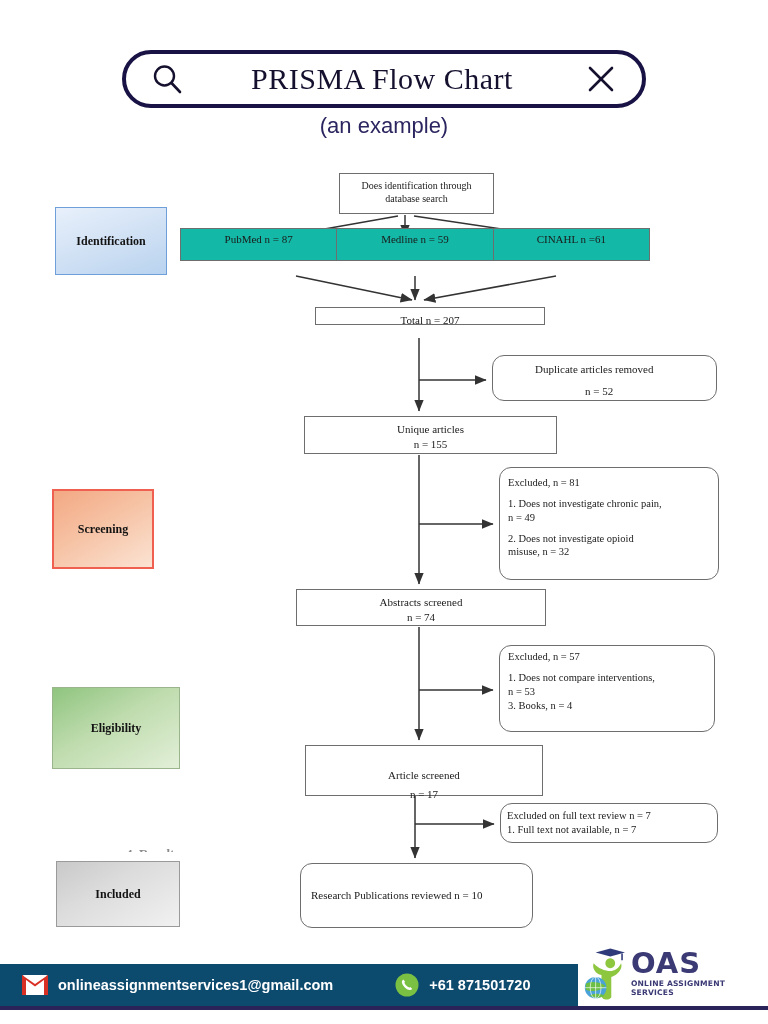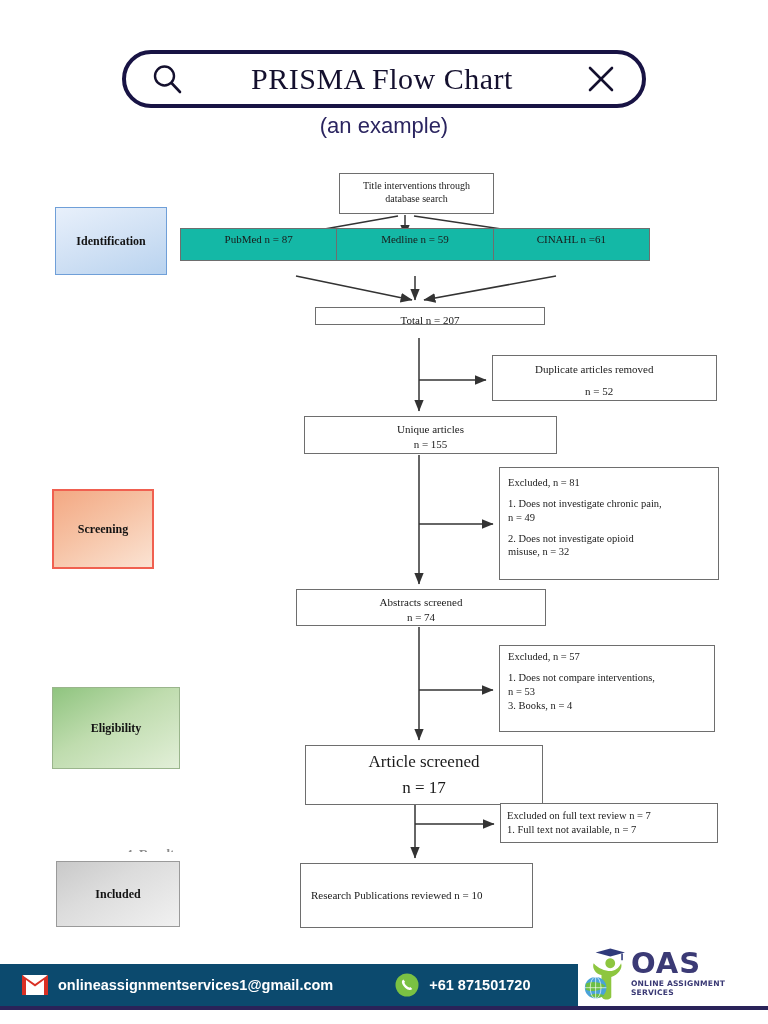--- a/index.html
+++ b/index.html
@@ -36,21 +36,21 @@
   #flow-svg{position:absolute;left:0;top:0;}
 
   .node{
     position:absolute;box-sizing:border-box;
     background:#ffffff;border:1.5px solid #6e6e6e;
     font-family:"Liberation Serif", serif;
     color:#1a1a1a;
   }
   .node .ln{display:block;line-height:1.32;}
   .center{text-align:center;}
-  .left{text-align:left;}
+  .left{text-align:left;border-radius:12px;}
 
   
   .stage{
     position:absolute;box-sizing:border-box;
     font-family:"Liberation Serif", serif;
     font-weight:bold;font-size:12px;color:#131313;
     display:flex;align-items:center;justify-content:center;
     text-align:center;
   }
   #stage-identification{
@@ -94,21 +94,21 @@
     text-align:center;padding-top:3px;line-height:1.3;
   }
   .db-cell + .db-cell{border-left:1.5px solid #6e6e6e;}
 
   #node-total{left:315px;top:307px;width:230px;height:18px;font-size:11px;padding-top:5px;}
   #node-duplicates{left:492px;top:355px;width:225px;height:46px;font-size:11px;padding:6px 0 0 42px;}
   #node-unique{left:304px;top:416px;width:253px;height:38px;font-size:11px;padding-top:5px;}
   #node-excl-81{left:499px;top:467px;width:220px;height:113px;font-size:10.5px;padding:8px 6px 0 8px;}
   #node-abstracts{left:296px;top:589px;width:250px;height:37px;font-size:11px;padding-top:5px;}
   #node-excl-57{left:499px;top:645px;width:216px;height:87px;font-size:10.5px;padding:4px 6px 0 8px;}
-  #node-article{left:305px;top:745px;width:238px;height:60px;font-size:17px;padding-top:5px;}
+  #node-article{left:305px;top:745px;width:238px;height:51px;font-size:11px;padding-top:22px;}
   #node-excl-7{left:500px;top:803px;width:218px;height:40px;font-size:10.5px;padding:5px 4px 0 6px;}
   #node-final{left:300px;top:863px;width:233px;height:65px;font-size:11px;padding:24px 0 0 10px;}
 
   .gap{display:block;height:7px;}
 
   
   #footer{
     position:absolute;left:0;top:964px;width:768px;height:42px;
     background:#0c4a6e;display:flex;align-items:center;
   }
@@ -194,21 +194,21 @@
   </div>
   <div class="stage" id="stage-eligibility">
     <span>Eligibility</span>
   </div>
   <div id="occluded-caption">4. Results</div>
   <div class="stage" id="stage-included">
     <span>Included</span>
   </div>
 
   <div class="node center" id="node-title-id">
-    <span class="ln">Title interventions through</span>
+    <span class="ln">Does identification through</span>
     <span class="ln">database search</span>
   </div>
 
   <div id="db-row">
     <div class="db-cell">
       <span class="ln">PubMed</span>
       <span class="ln">n = 87</span>
     </div>
     <div class="db-cell">
       <span class="ln">Medline</span>

